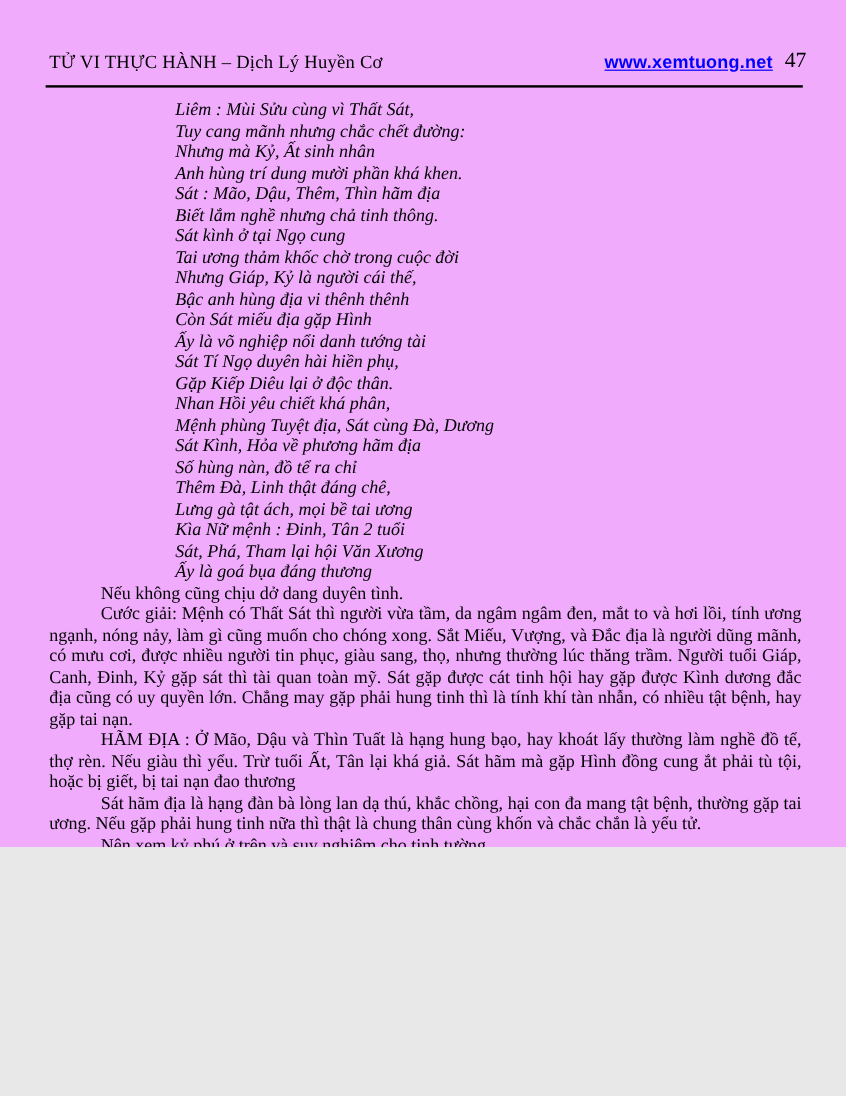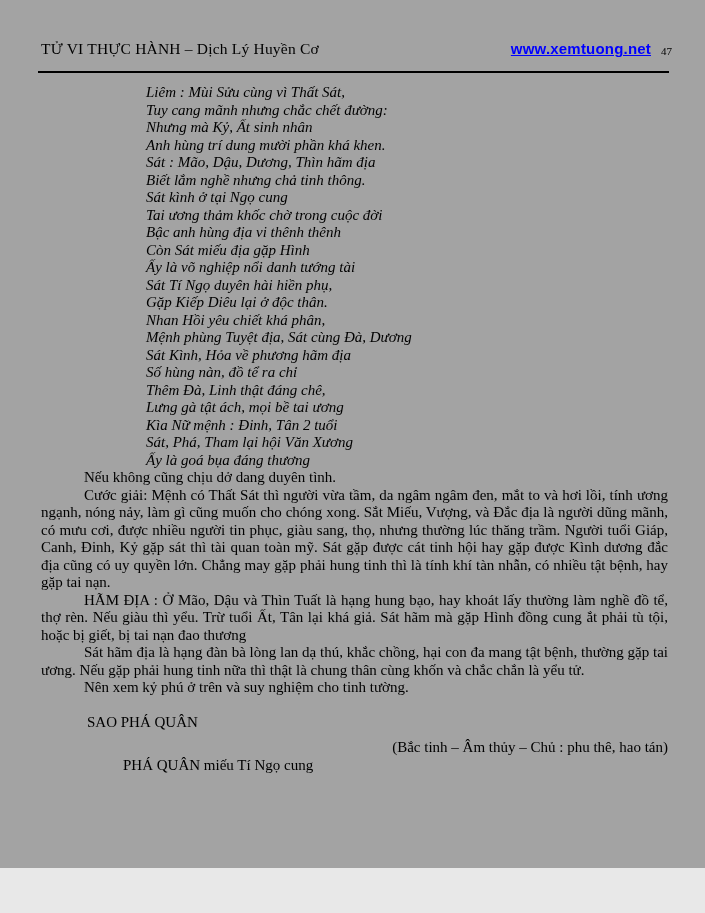--- a/index.html
+++ b/index.html
@@ -3,22 +3,22 @@
 <meta charset="utf-8">
 <style>
   html, body {
     margin: 0;
     padding: 0;
     background: #e8e8e8;
   }
   .page {
     position: relative;
     width: 705px;
-    height: 868px;
-    background: #a3a3a3;
+    height: 706px;
+    background: #f0abfc;
     font-family: "Liberation Serif", "DejaVu Serif", serif;
     color: #000000;
     overflow: hidden;
     margin: 0 auto;
   }
   .header {
     position: absolute;
     top: 40px;
     left: 41px;
     right: 33px;
@@ -38,21 +38,21 @@
   }
   .site-link {
     font-family: "Liberation Sans", "DejaVu Sans", sans-serif;
     font-weight: bold;
     font-size: 15px;
     text-decoration: underline;
     cursor: pointer;
     letter-spacing: 0.2px;
   }
   .page-number {
-    font-size: 11px;
+    font-size: 18px;
   }
   .rule {
     position: absolute;
     top: 71px;
     left: 38px;
     width: 631px;
     height: 2px;
     background: #000000;
   }
   .content {
@@ -111,28 +111,29 @@
     <div class="verse">
 
         <div class="verse-line">Liêm : Mùi Sửu cùng vì Thất Sát,</div>
 
         <div class="verse-line">Tuy cang mãnh nhưng chắc chết đường:</div>
 
         <div class="verse-line">Nhưng mà Kỷ, Ất sinh nhân</div>
 
         <div class="verse-line">Anh hùng trí dung mười phần khá khen.</div>
 
-        <div class="verse-line">Sát : Mão, Dậu, Dương, Thìn hãm địa</div>
+        <div class="verse-line">Sát : Mão, Dậu, Thêm, Thìn hãm địa</div>
 
         <div class="verse-line">Biết lắm nghề nhưng chả tinh thông.</div>
 
         <div class="verse-line">Sát kình ở tại Ngọ cung</div>
 
         <div class="verse-line">Tai ương thảm khốc chờ trong cuộc đời</div>
 
+        <div class="verse-line">Nhưng Giáp, Kỷ là người cái thế,</div>
 
         <div class="verse-line">Bậc anh hùng địa vi thênh thênh</div>
 
         <div class="verse-line">Còn Sát miếu địa gặp Hình</div>
 
         <div class="verse-line">Ấy là võ nghiệp nổi danh tướng tài</div>
 
         <div class="verse-line">Sát Tí Ngọ duyên hài hiền phụ,</div>
 
         <div class="verse-line">Gặp Kiếp Diêu lại ở độc thân.</div>

